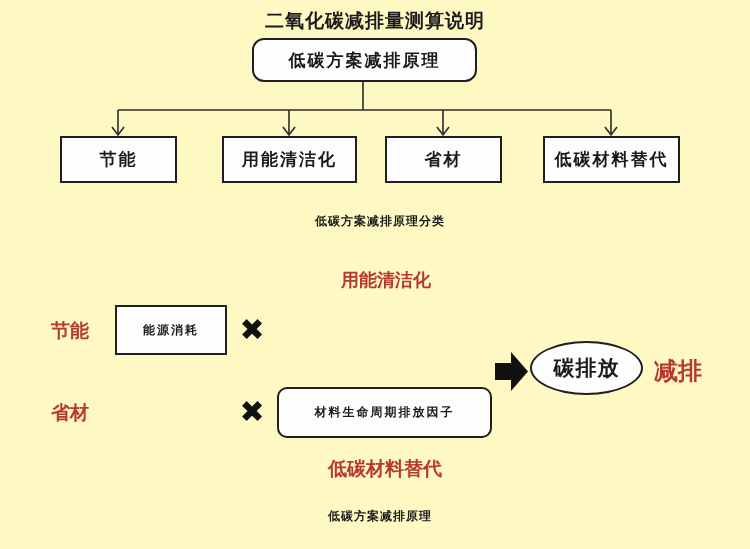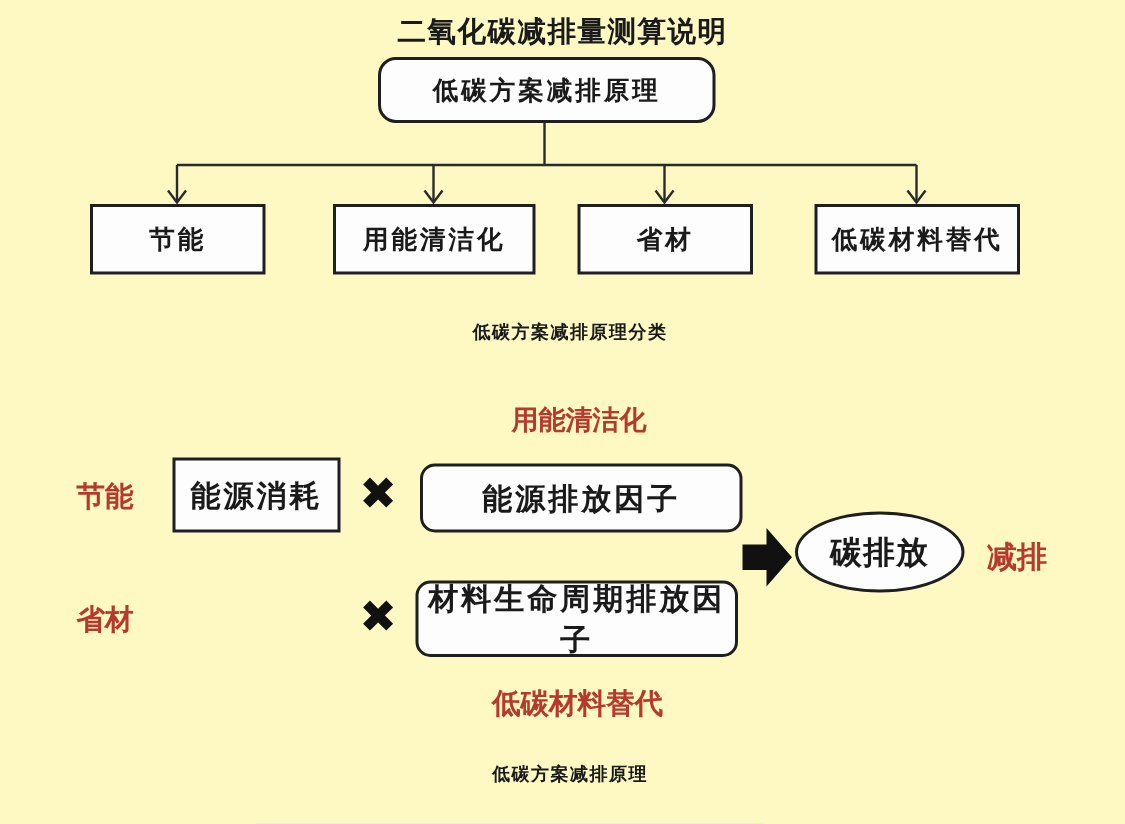--- a/index.html
+++ b/index.html
@@ -10,21 +10,21 @@
   }
   .abs{position:absolute;}
   .center{display:flex;align-items:center;justify-content:center;text-align:center;}
   .title{font-size:19px;font-weight:700;letter-spacing:1px;}
   .node{border:2px solid #1f1f1f;background:#fdfdfd;font-weight:700;font-size:17px;letter-spacing:2px;}
   .rounded{border-radius:12px;}
   .rounded-sm{border-radius:10px;}
   .caption{font-family:"Liberation Serif","DejaVu Serif",serif;font-weight:600;font-size:12px;letter-spacing:1px;white-space:nowrap;}
   .red{font-weight:700;white-space:nowrap;}
   .op{font-size:30px;font-weight:900;line-height:1;color:#111;}
-  .factor{font-size:20px;}
+  .factor{font-size:12px;}
   .ellipse{border:2px solid #1f1f1f;border-radius:50%;background:#fdfdfd;font-weight:700;font-size:21px;letter-spacing:1px;}
   svg.overlay{position:absolute;left:0;top:0;pointer-events:none;}
 </style>
 </head>
 <body>
 
 <div class="canvas">
 
   <svg class="overlay" width="750" height="549" viewBox="0 0 750 549">
     <g stroke="#2a2a2a" stroke-width="1.6" fill="none">
@@ -51,26 +51,25 @@
   <div class="abs node center" style="left:385px;top:136px;width:113px;height:43px;">省材</div>
   <div class="abs node center" style="left:543px;top:136px;width:133px;height:43px;">低碳材料替代</div>
 
   <div class="abs caption center" style="left:275px;top:210px;width:210px;height:22px;">低碳方案减排原理分类</div>
 
   <div class="abs red center" style="left:326px;top:268px;width:120px;height:24px;font-size:18px;color:#b63a2b;">用能清洁化</div>
 
   <div class="abs red center" style="left:42px;top:318px;width:56px;height:26px;font-size:19px;color:#b63a2b;">节能</div>
   <div class="abs node center factor" style="left:115px;top:305px;width:108px;height:46px;">能源消耗</div>
   <div class="abs op center" style="left:238px;top:315px;width:28px;height:30px;">✖</div>
-  <div class="abs node rounded-sm center factor" style="left:280px;top:309px;width:211px;height:42px;">能源排放因子</div>
 
   <div class="abs red center" style="left:42px;top:400px;width:56px;height:26px;font-size:19px;color:#b63a2b;">省材</div>
   <div class="abs op center" style="left:238px;top:397px;width:28px;height:30px;">✖</div>
   <div class="abs node rounded-sm center factor" style="left:277px;top:387px;width:211px;height:47px;">材料生命周期排放因子</div>
 
   <div class="abs ellipse center" style="left:530px;top:341px;width:109px;height:50px;">碳排放</div>
-  <div class="abs red center" style="left:650px;top:358px;width:56px;height:26px;font-size:20px;color:#b63a2b;">减排</div>
+  <div class="abs red center" style="left:650px;top:358px;width:56px;height:26px;font-size:24px;color:#b63a2b;">减排</div>
 
   <div class="abs red center" style="left:315px;top:457px;width:140px;height:24px;font-size:19px;color:#b63a2b;">低碳材料替代</div>
 
   <div class="abs caption center" style="left:295px;top:505px;width:170px;height:22px;">低碳方案减排原理</div>
 
 </div>
 
 </body></html>

